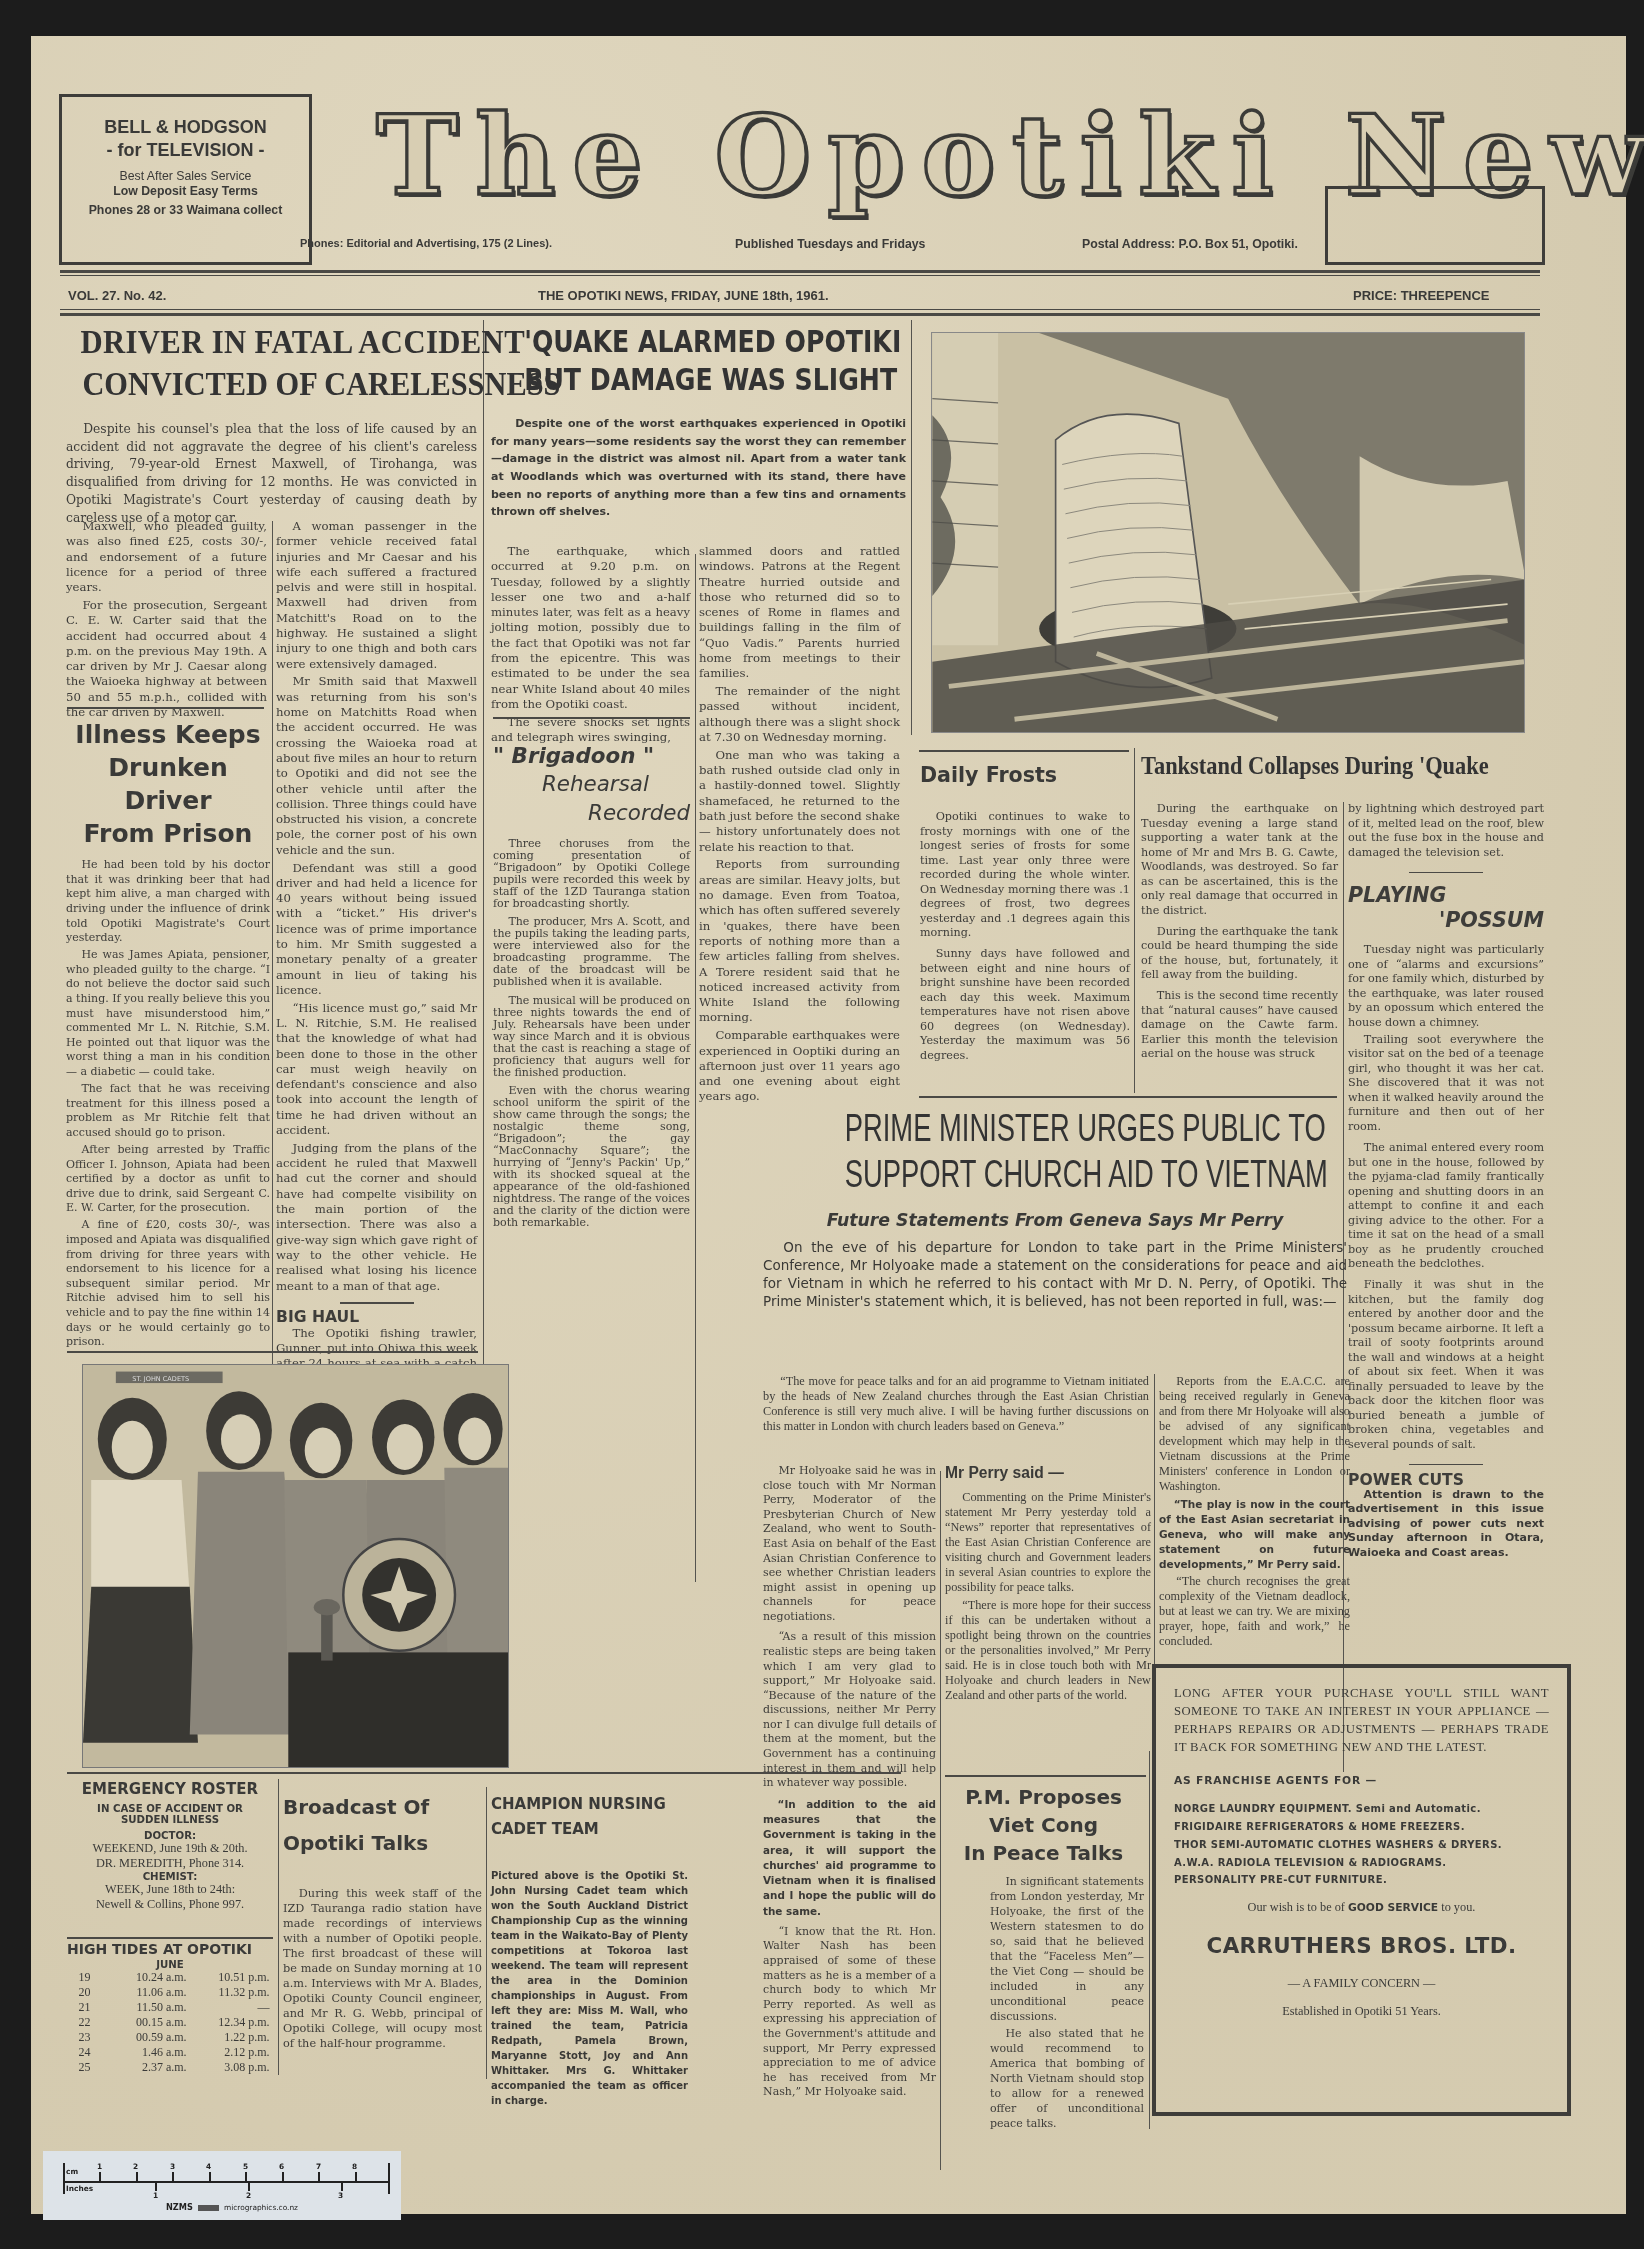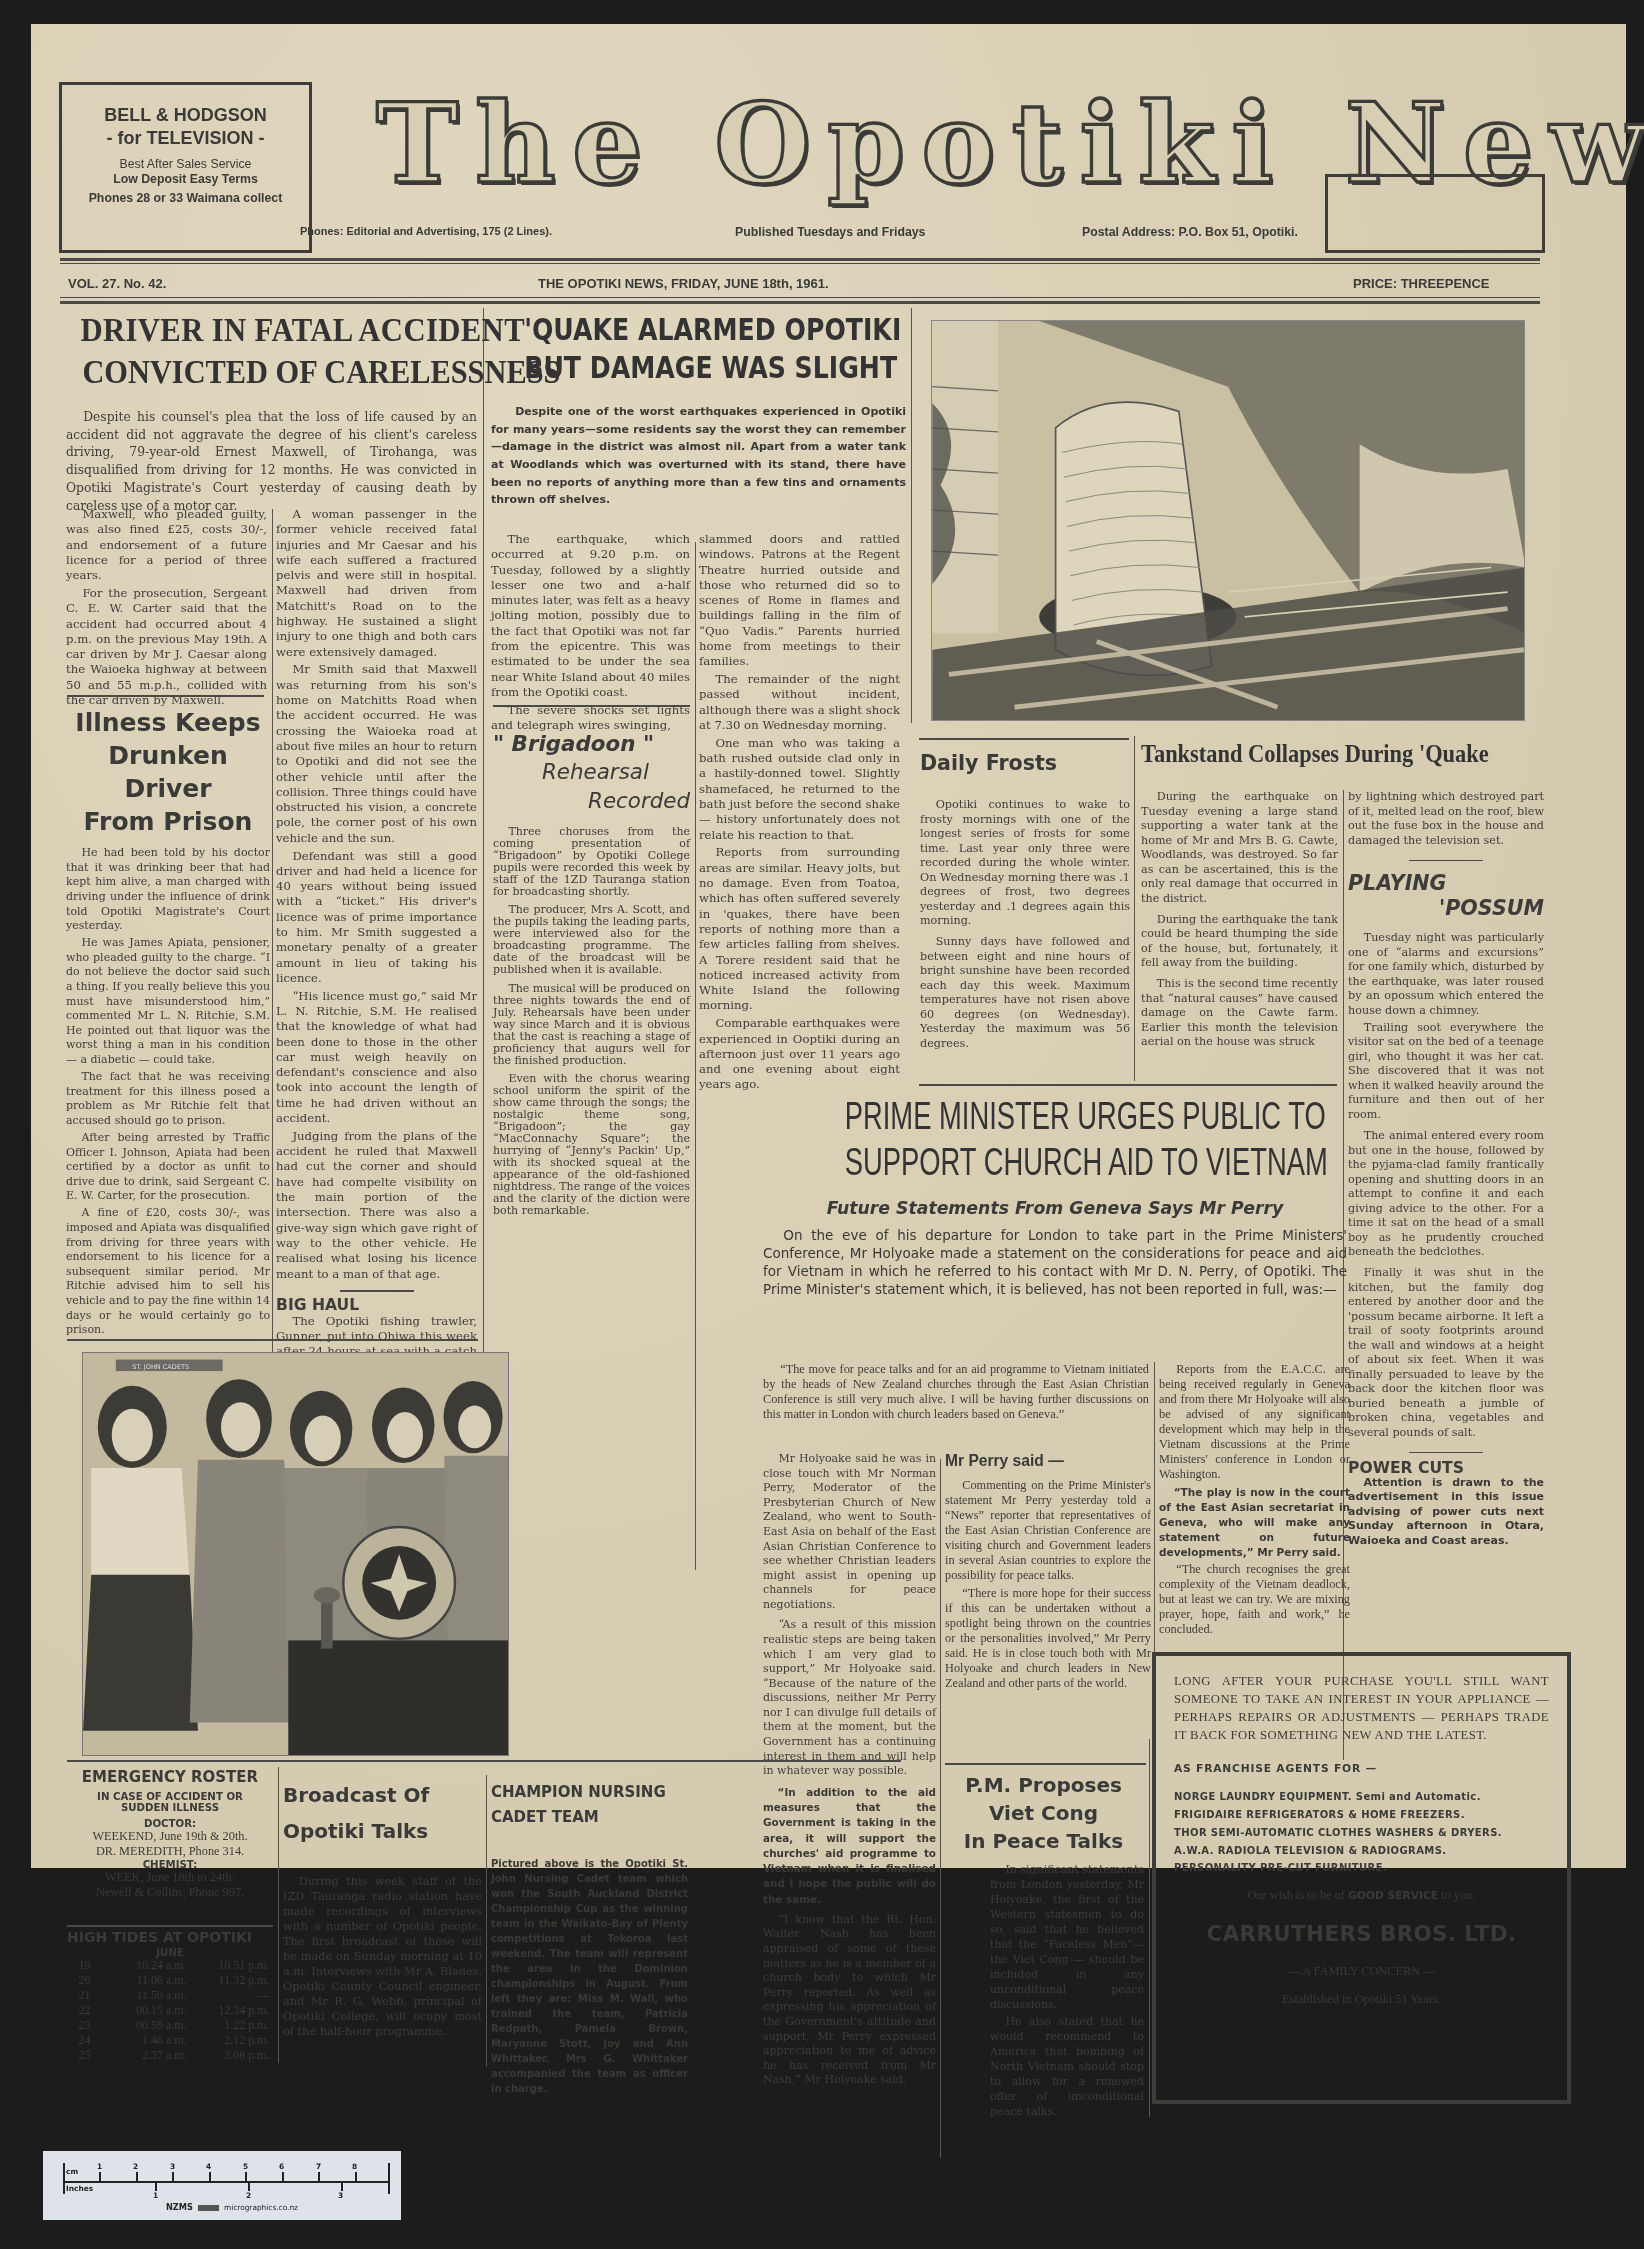--- a/index.html
+++ b/index.html
@@ -1,19 +1,19 @@
 <!DOCTYPE html>
 <html style="font-size:13px"><head>
 <meta charset="utf-8">
 <style>
   * { box-sizing: border-box; margin: 0; padding: 0; }
   html, body { width: 1644px; height: 2250px; background: #1c1c1c; overflow: hidden; }
   body { position: relative; font-family: "DejaVu Serif", serif; color: #3a3a38; }
   .page {
-    position: absolute; left: 31px; top: 24px; width: 1595px; height: 1844px;
+    position: absolute; left: 31px; top: 36px; width: 1595px; height: 2178px;
     background: #d8ceb3;
     background-image: radial-gradient(ellipse at 30% 20%, rgba(230,222,200,0.6), rgba(200,190,162,0.2) 70%);
   }
   .abs { position: absolute; }
   .sans { font-family: "DejaVu Sans", sans-serif; }
   .cond { font-family: "Liberation Sans", sans-serif; }
   .body-text { font-family: "DejaVu Serif", serif; font-size: 11.7px; line-height: 15.3px; text-align: justify; color: #3e3d3a; }
   .body-text p { text-indent: 1.4em; margin-bottom: 2.5px; }
   .bold-body { font-family: "DejaVu Sans", sans-serif; font-weight: bold; font-size: 11px; line-height: 15.3px; text-align: justify; color: #3a3936; }
   .rule-h { position: absolute; height: 1.6px; background: #4a4945; }

